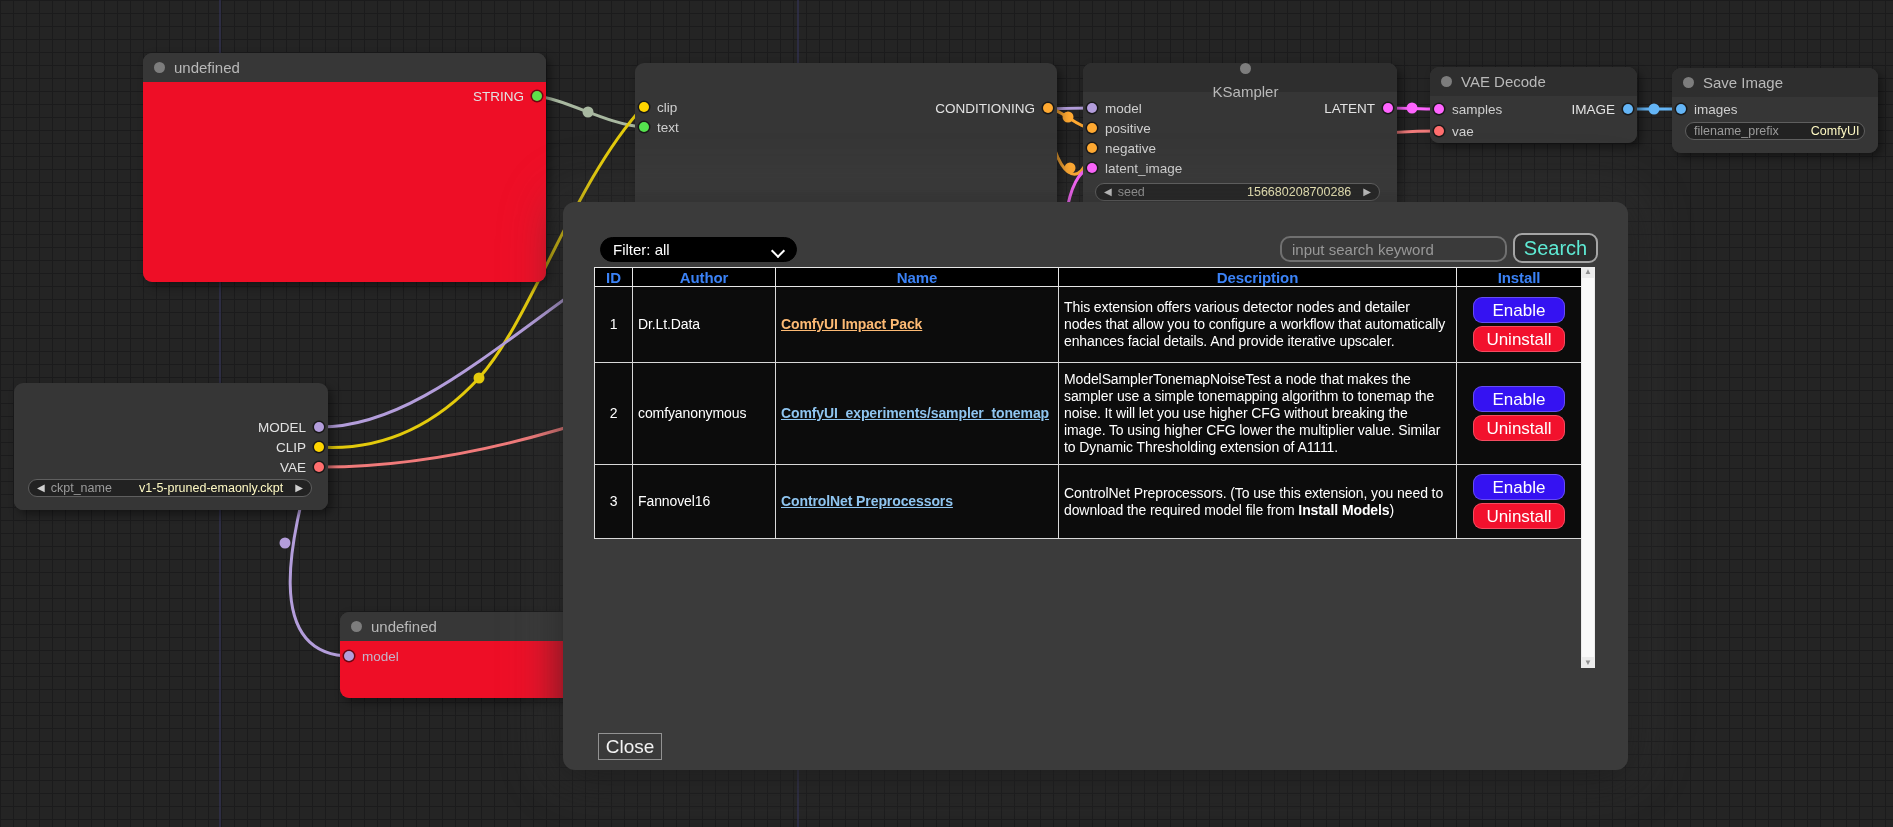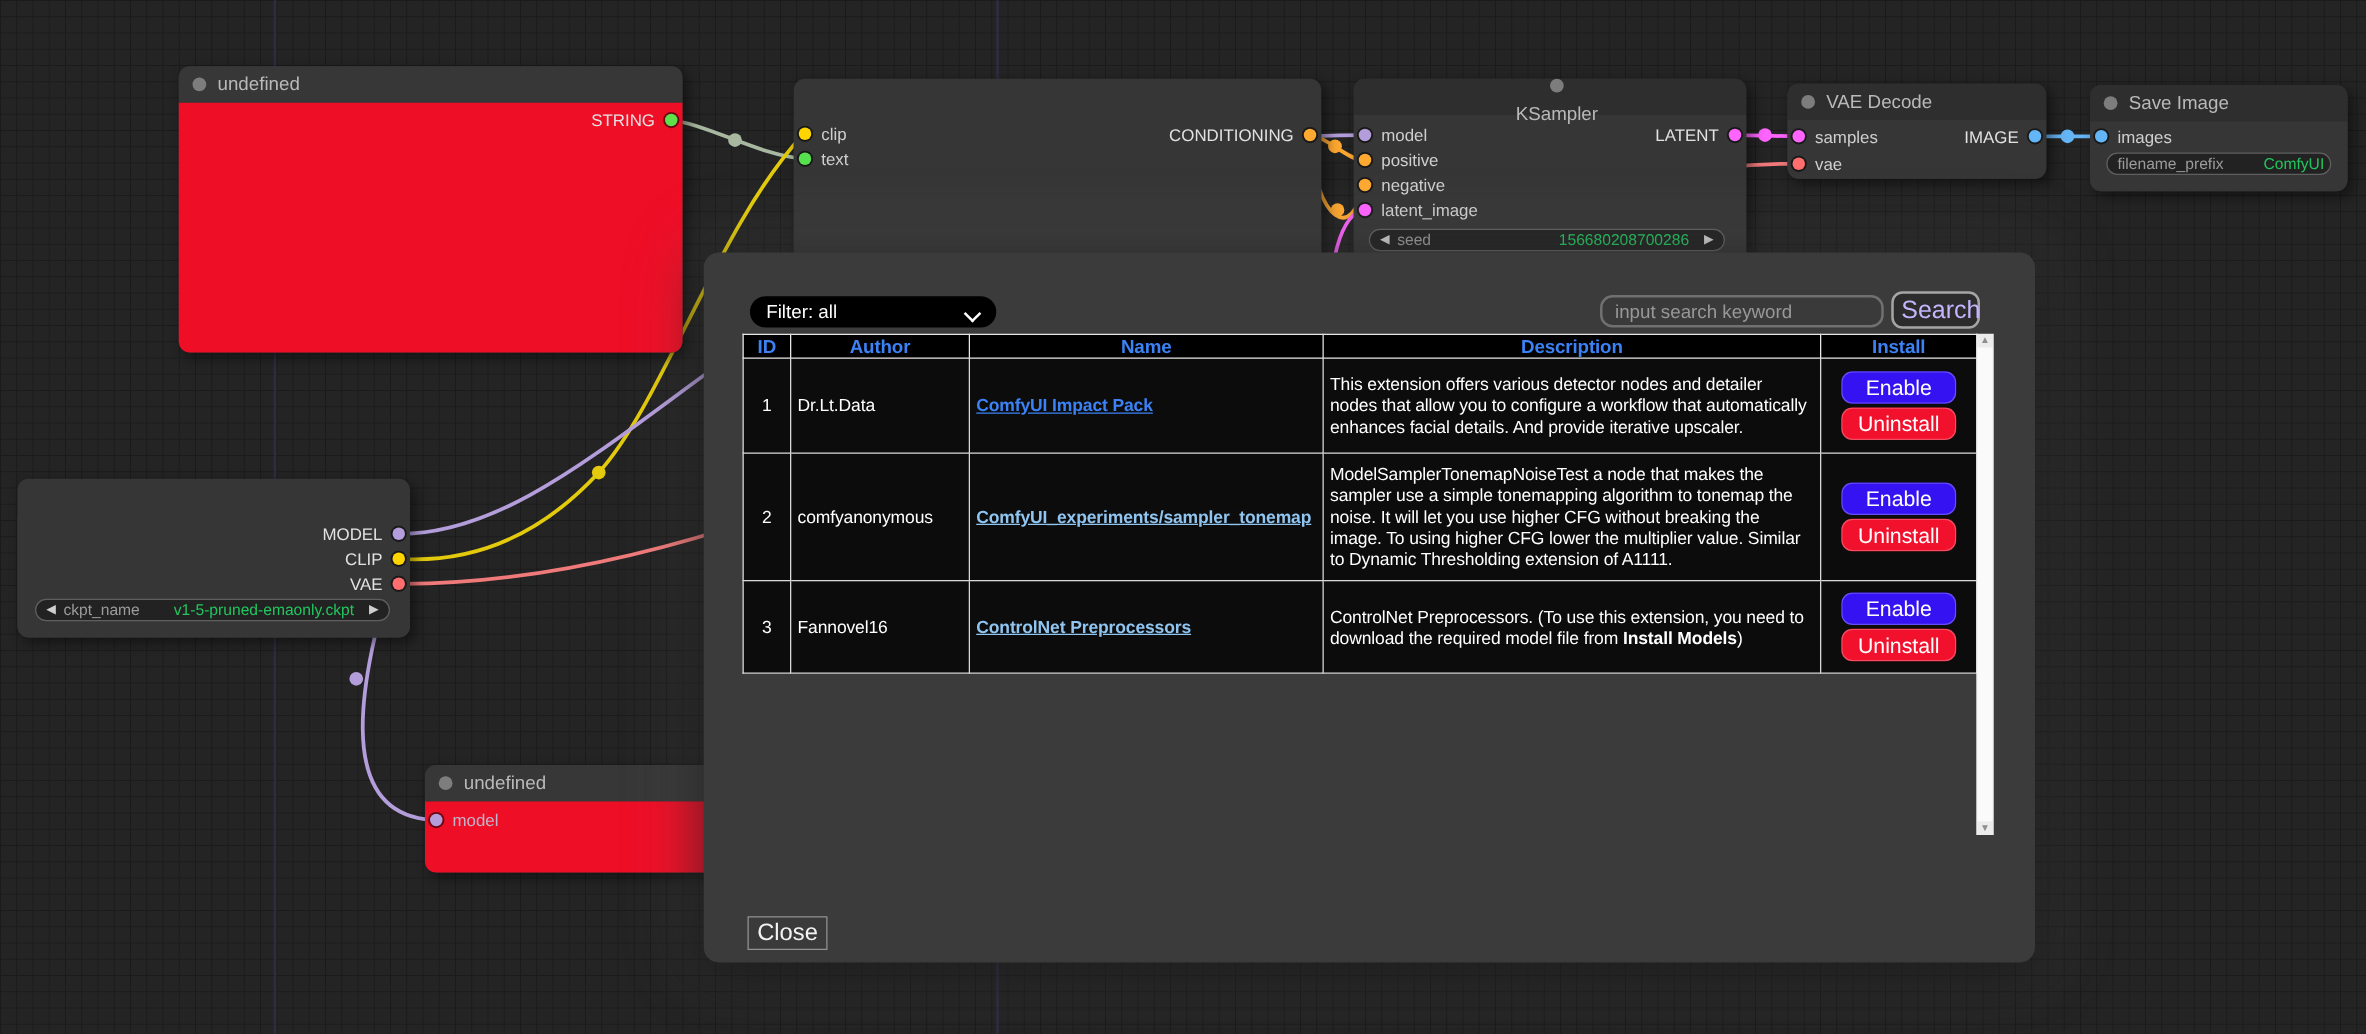--- a/index.html
+++ b/index.html
@@ -38,21 +38,21 @@
   .slot.in{left:4px;}
   .slot.out{right:4px;flex-direction:row-reverse;}
   .sdot{width:10px;height:10px;border-radius:50%;box-shadow:0 0 0 1.5px rgba(0,0,0,.55);flex:0 0 auto;}
   .widget{
     position:absolute;height:18px;background:#222;border:1px solid #5f5f5f;border-radius:10px;
     display:flex;align-items:center;box-sizing:border-box;padding:0 8px;gap:6px;
     font-size:12.5px;color:#aaa;
   }
   .widget .arrow{color:#cfcfcf;font-size:10px;line-height:1;}
   .widget .wlabel{color:#9b9b9b;}
-  .widget .wvalue{margin-left:auto;color:#22c55e;padding-right:6px;}
+  .widget .wvalue{margin-left:auto;color:#fef9c3;padding-right:6px;}
   
   .modal{
     position:absolute;left:563px;top:202px;width:1065px;height:568px;z-index:10;
     background:#3b3b3b;border-radius:12px;
     box-shadow:0 0 55px 18px rgba(140,140,140,.14), 0 8px 40px rgba(0,0,0,.6);
   }
   .filter-select{
     position:absolute;left:37px;top:35px;width:197px;height:25px;
     background:#000;color:#fff;border:1px solid #000;border-radius:13px;
     font-size:15px;padding:0 26px 0 12px;appearance:none;-webkit-appearance:none;
@@ -62,22 +62,22 @@
     position:absolute;left:210px;top:44px;width:8px;height:8px;pointer-events:none;
     border-right:2.5px solid #fff;border-bottom:2.5px solid #fff;transform:rotate(45deg);
   }
   .search-input{
     position:absolute;left:717px;top:34px;width:227px;height:26px;box-sizing:border-box;
     background:#3a3a3a;border:2px solid #707070;border-radius:10px;color:#e5e5e5;
     font-size:15px;padding:0 10px;font-family:"Liberation Sans",sans-serif;
   }
   .search-input::placeholder{color:#989898;}
   .search-btn{
-    position:absolute;left:950px;top:31px;width:71px;height:30px;
-    background:#2c2c2c;border:2px solid #a5a5a5;border-radius:9px;color:#c4b5fd;
+    position:absolute;left:950px;top:31px;width:85px;height:30px;
+    background:#2c2c2c;border:2px solid #a5a5a5;border-radius:9px;color:#5eead4;
     font-size:20px;line-height:1;font-family:"Liberation Sans",sans-serif;
   }
   .viewport{position:absolute;left:31px;top:65px;width:1001px;height:401px;}
   table.ext{
     border-collapse:collapse;table-layout:fixed;width:987px;
     font-size:14px;color:#fff;letter-spacing:-0.1px;
   }
   table.ext th{
     background:#000;color:#3b82f6;font-size:15px;font-weight:bold;height:18px;padding:0;
     border:1px solid #e6e6e6;
@@ -289,21 +289,21 @@
             <th>Author</th>
             <th>Name</th>
             <th>Description</th>
             <th>Install</th>
           </tr>
         </thead>
       <tbody id="ext-body">
           <tr style="height: 76px;">
             <td class="c-id">1</td>
             <td>Dr.Lt.Data</td>
-            <td><a class="ext-link" href="#" style="color: #3b82f6;">ComfyUI Impact Pack</a></td>
+            <td><a class="ext-link" href="#" style="color: #fdba74;">ComfyUI Impact Pack</a></td>
             <td><span>This extension offers various detector nodes and detailer nodes that allow you to configure a workflow that automatically enhances facial details. And provide iterative upscaler.</span></td>
             <td class="c-install">
               <button class="btn-pill" style="background: rgb(53, 18, 242);">Enable</button>
               <button class="btn-pill" style="background: rgb(242, 17, 45);">Uninstall</button>
             </td>
           </tr>
           <tr style="height: 102px;">
             <td class="c-id">2</td>
             <td>comfyanonymous</td>
             <td><a class="ext-link" href="#" style="color: rgb(143, 197, 240);">ComfyUI_experiments/sampler_tonemap</a></td>

